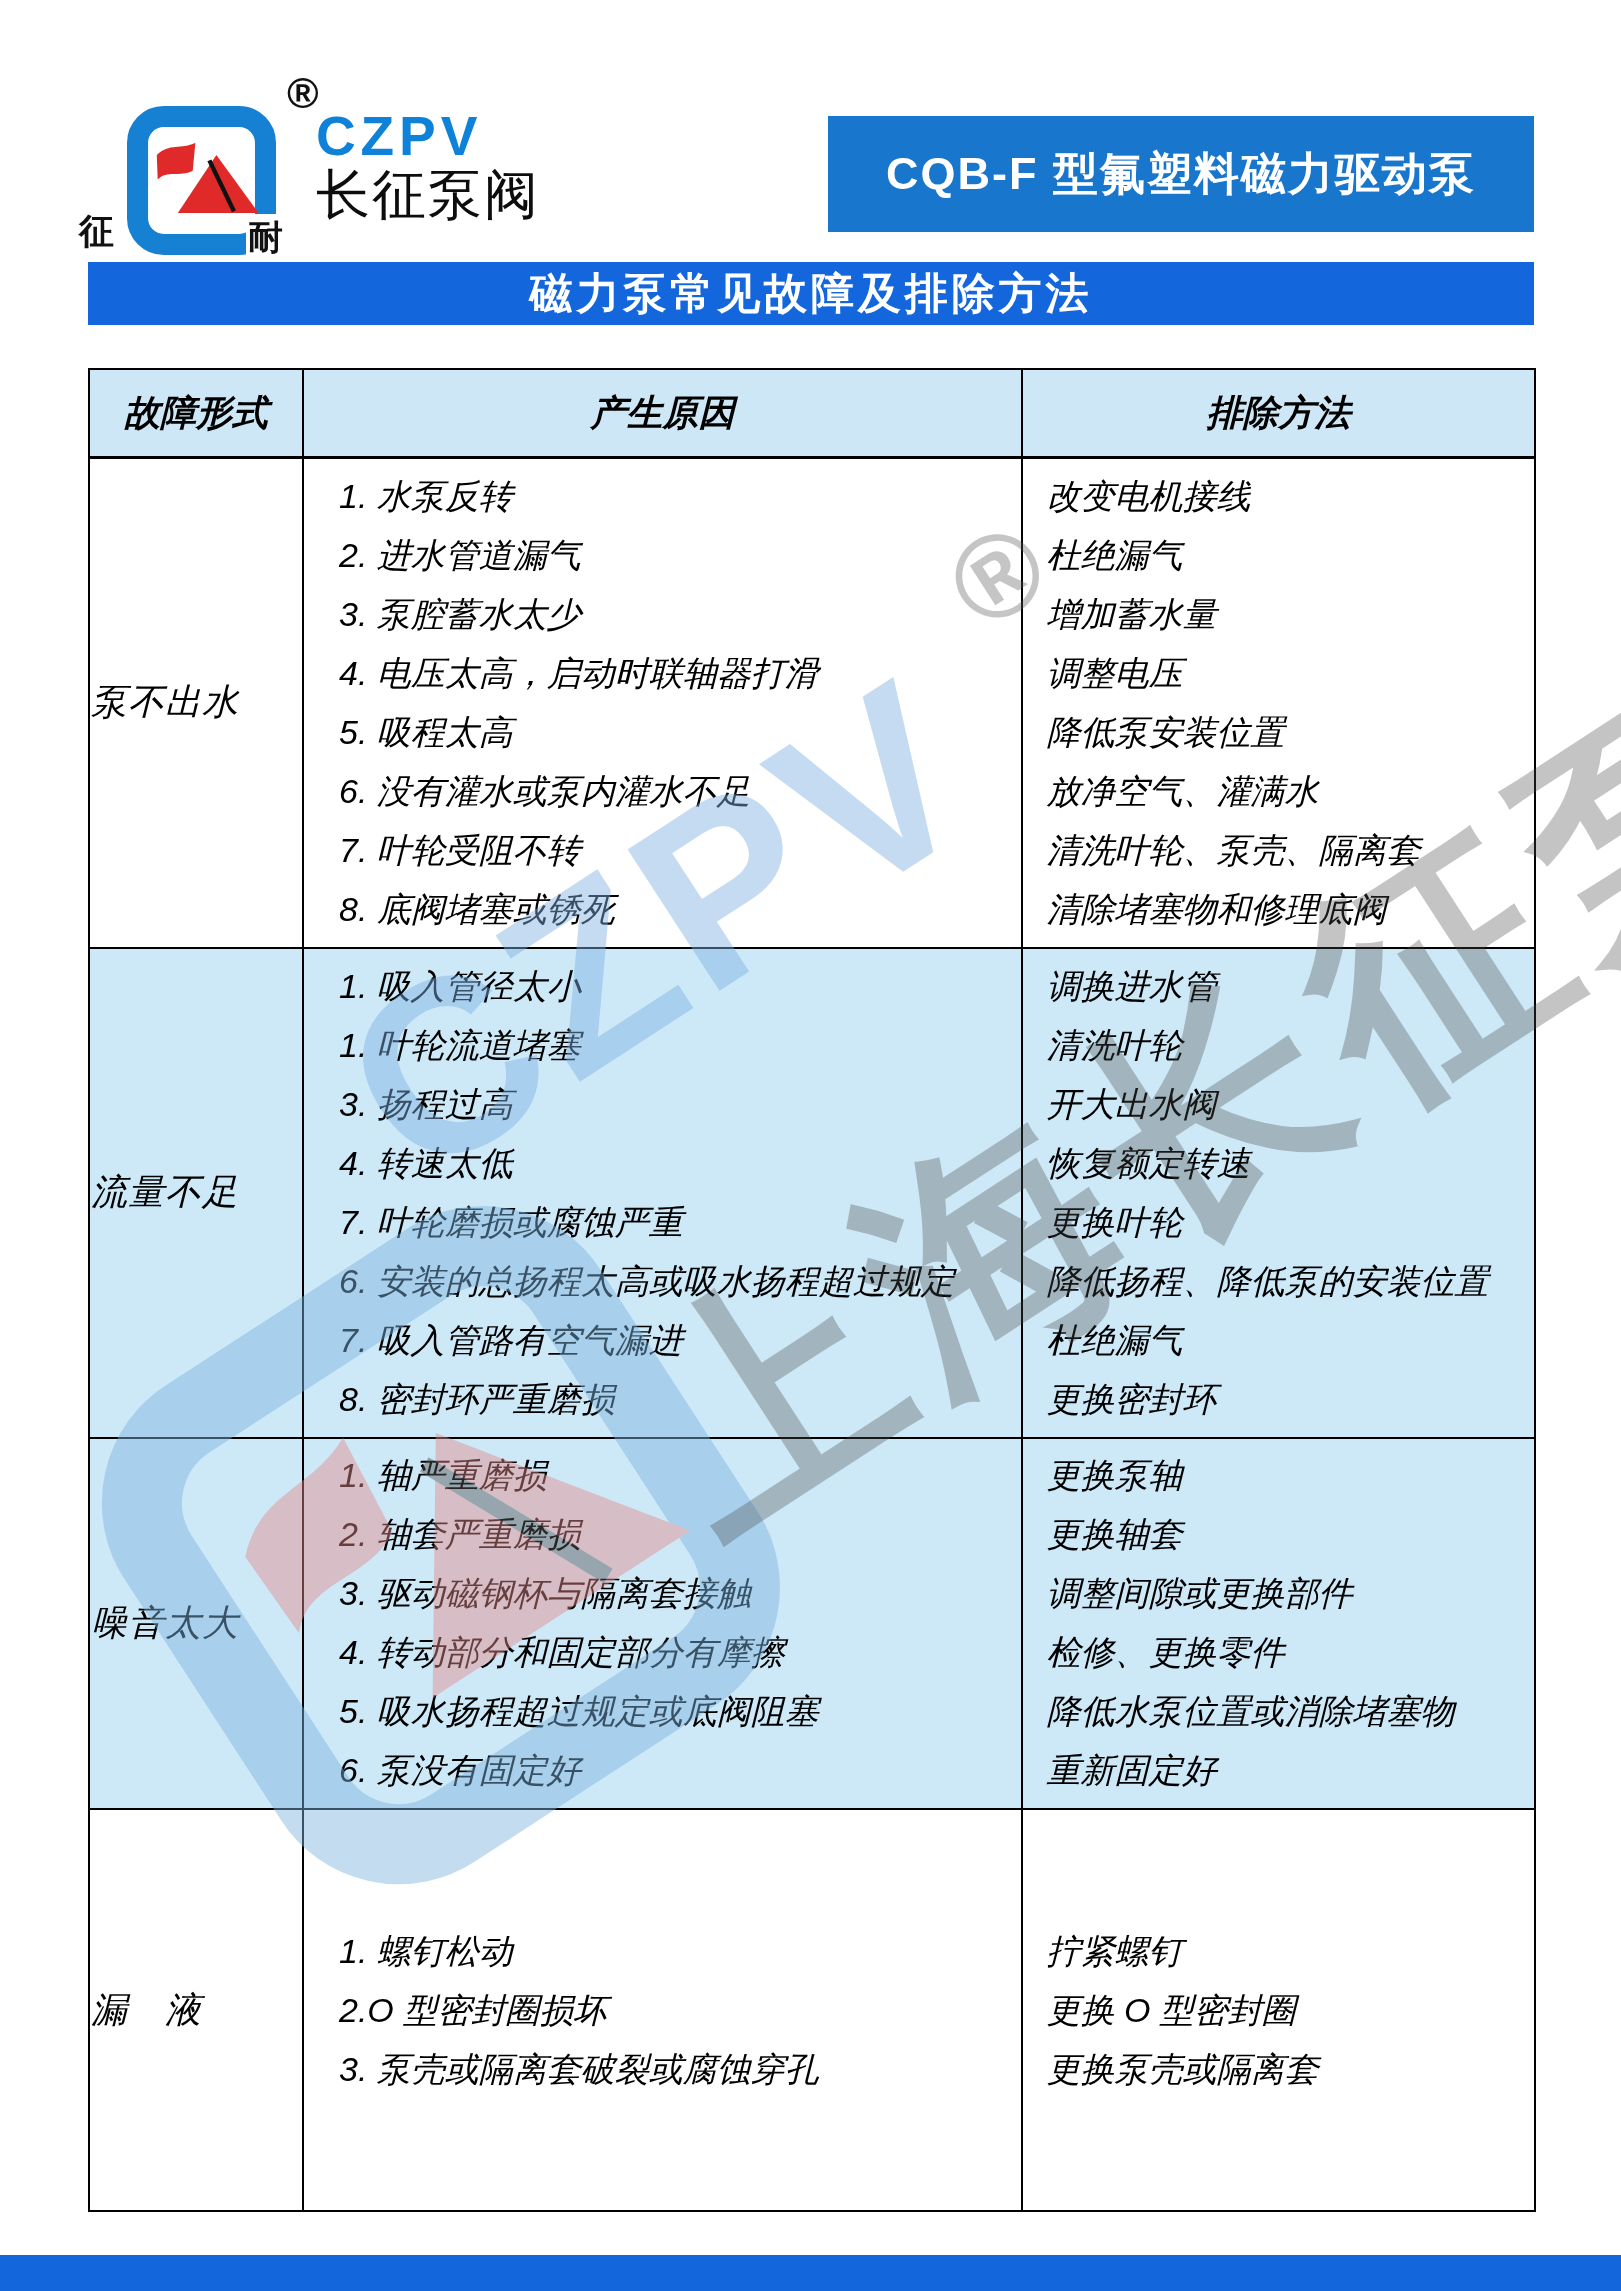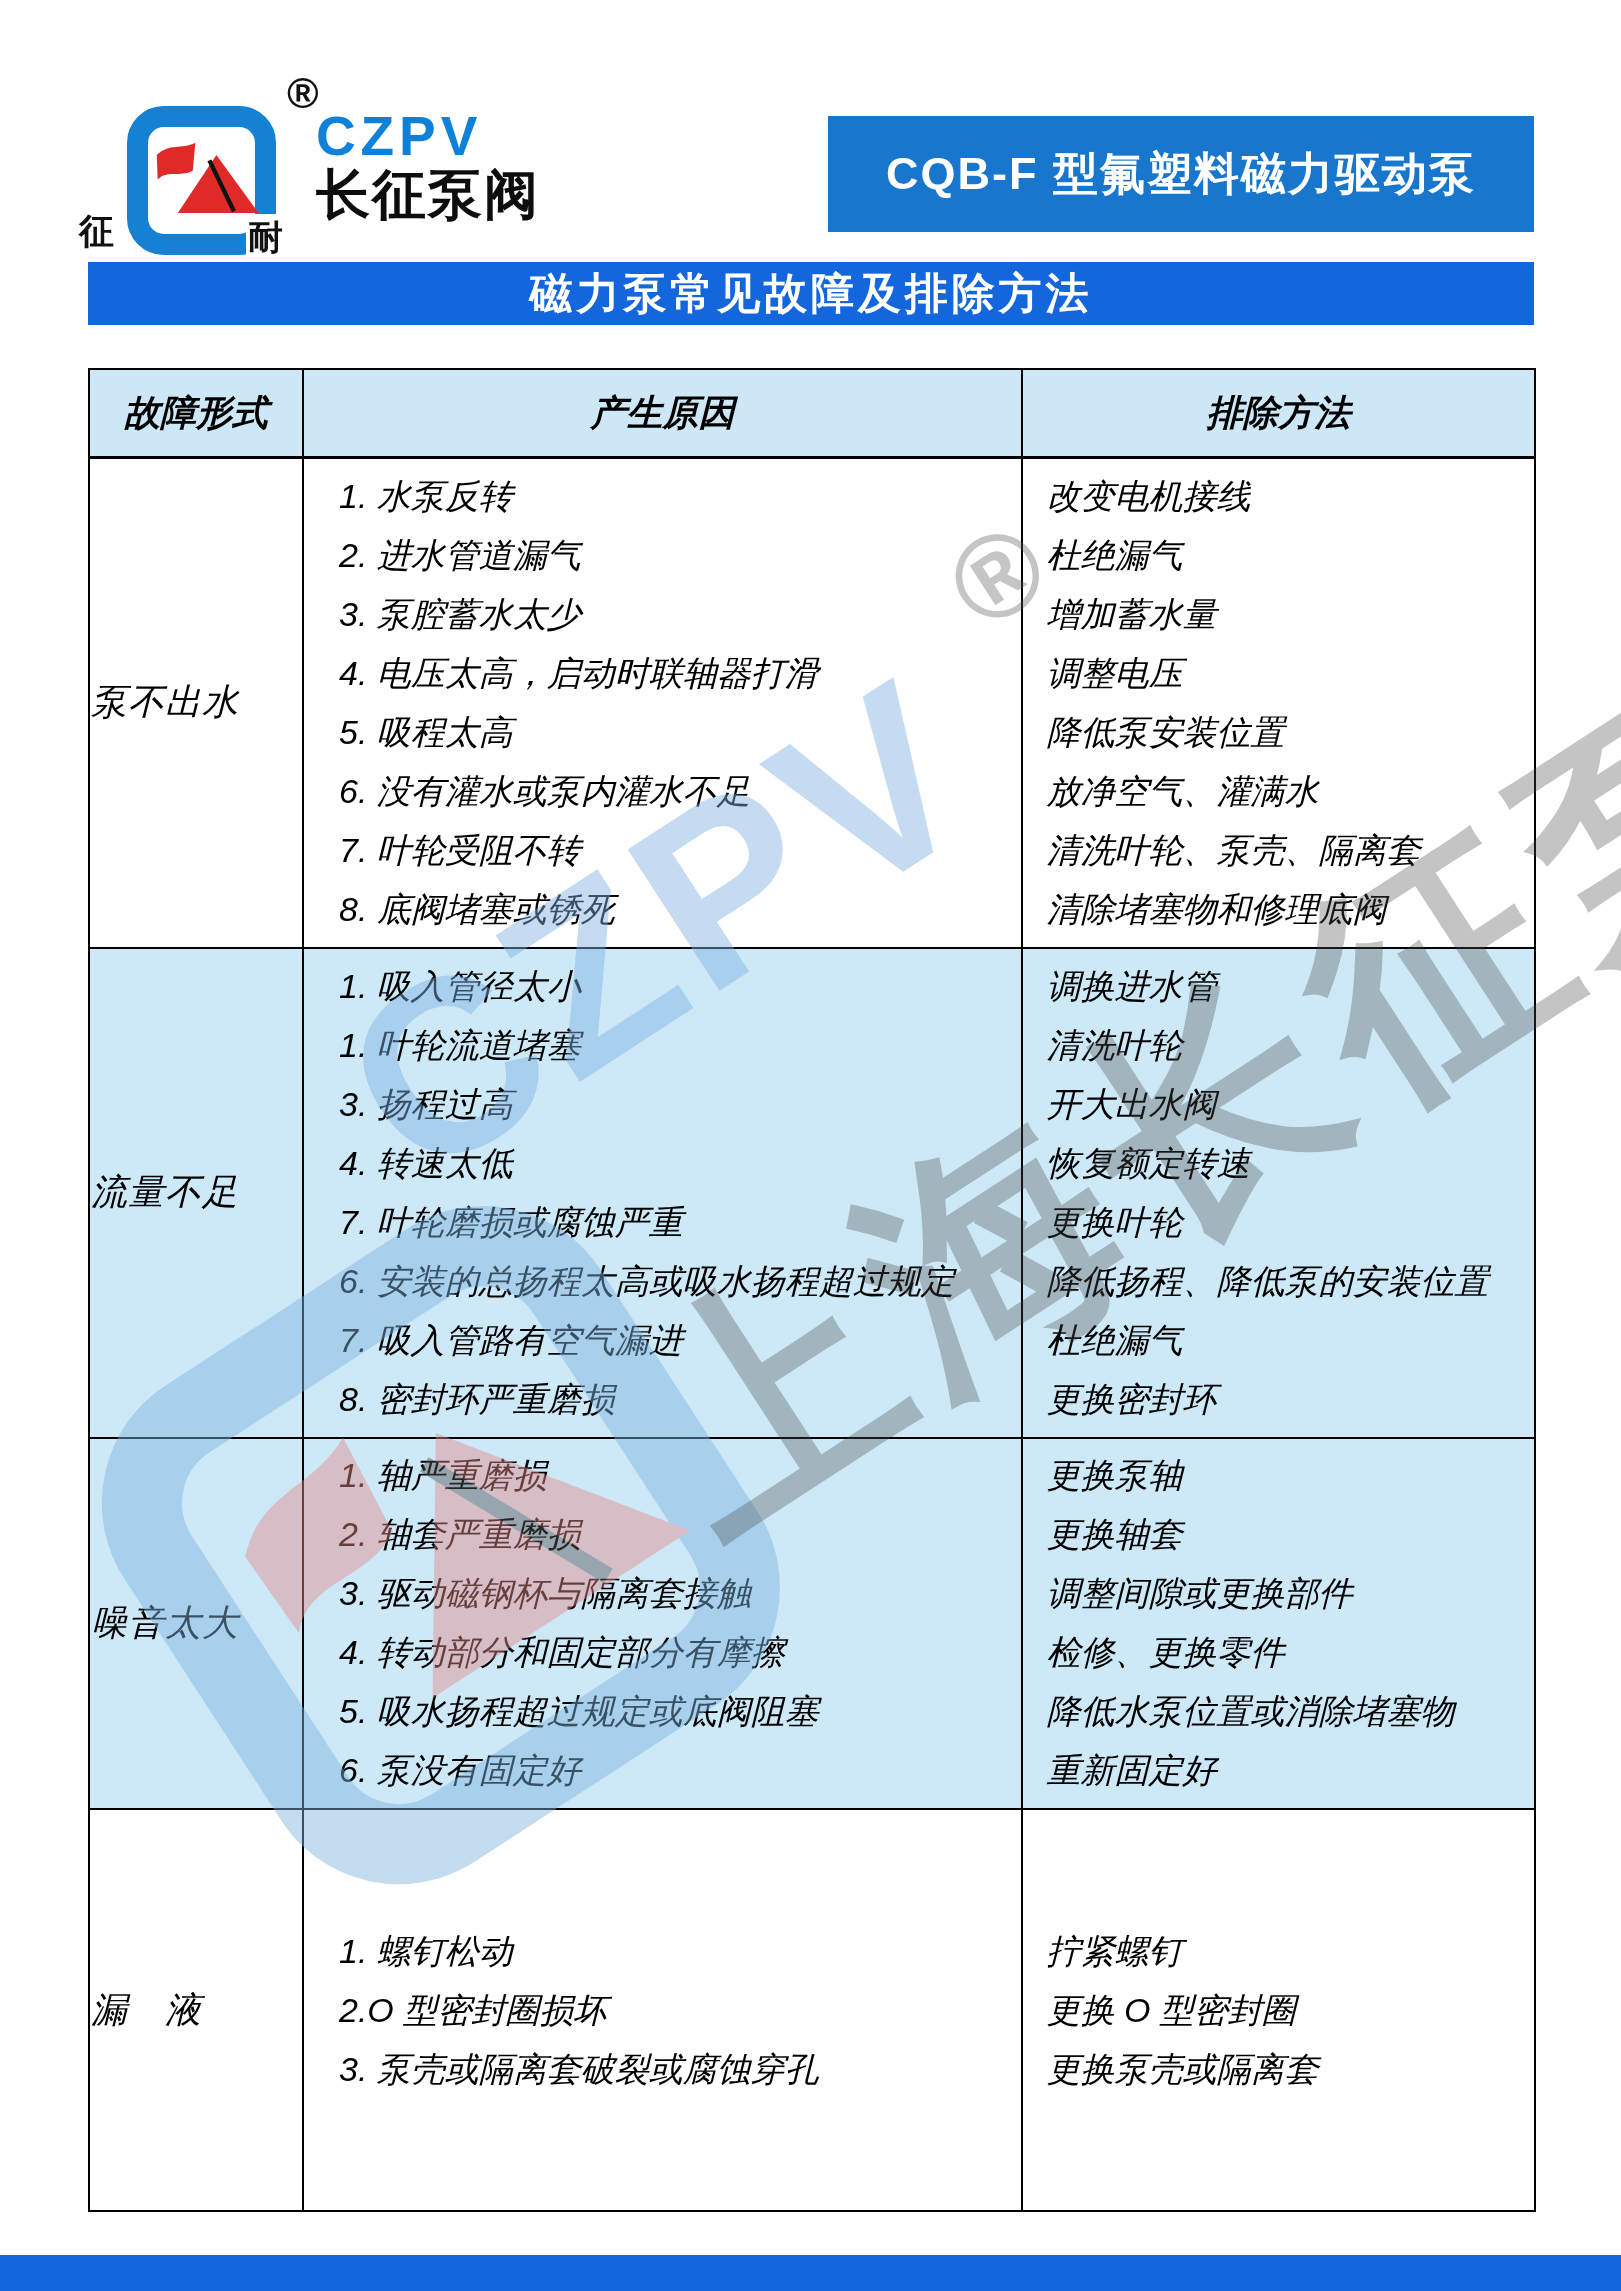--- a/index.html
+++ b/index.html
@@ -8,21 +8,21 @@
     font-family:"Liberation Sans","DejaVu Sans",sans-serif;overflow:hidden;color:#000;
   }
   
   .logo-block{position:absolute;left:83px;top:65px;width:490px;height:201px;}
   .logo-mark{position:absolute;left:44px;top:41px;width:149px;height:149px;}
   .logo-reg{position:absolute;left:204px;top:3.9px;font-size:43px;font-weight:bold;color:#111;}
   .logo-seal-left{position:absolute;left:-3.9px;top:143px;font-size:35px;font-weight:bold;color:#111;}
   .logo-seal-right{position:absolute;left:163px;top:149px;font-size:35px;font-weight:bold;color:#111;background:#fff;padding:0 2px;}
   .logo-text{position:absolute;left:233px;top:43px;}
   .logo-czpv{font-size:55px;font-weight:bold;letter-spacing:4.9px;color:var(--czpv-blue,#0e82d8);line-height:57px;}
-  .logo-company{font-size:54px;font-weight:bold;letter-spacing:2px;color:#0d0d0d;line-height:59px;}
+  .logo-company{font-size:54px;font-weight:normal;letter-spacing:2px;color:#0d0d0d;line-height:59px;}
   
   .banner{
     position:absolute;left:828px;top:116px;width:706px;height:116px;
     background:var(--banner-blue,#1976cd);color:#fff;font-size:45px;font-weight:bold;
     display:flex;align-items:center;justify-content:center;letter-spacing:2px;
   }
   
   .title-bar{
     position:absolute;left:88px;top:262px;width:1446px;height:63px;
     background:var(--title-blue,#1466dc);color:#fff;font-size:43px;font-weight:bold;

